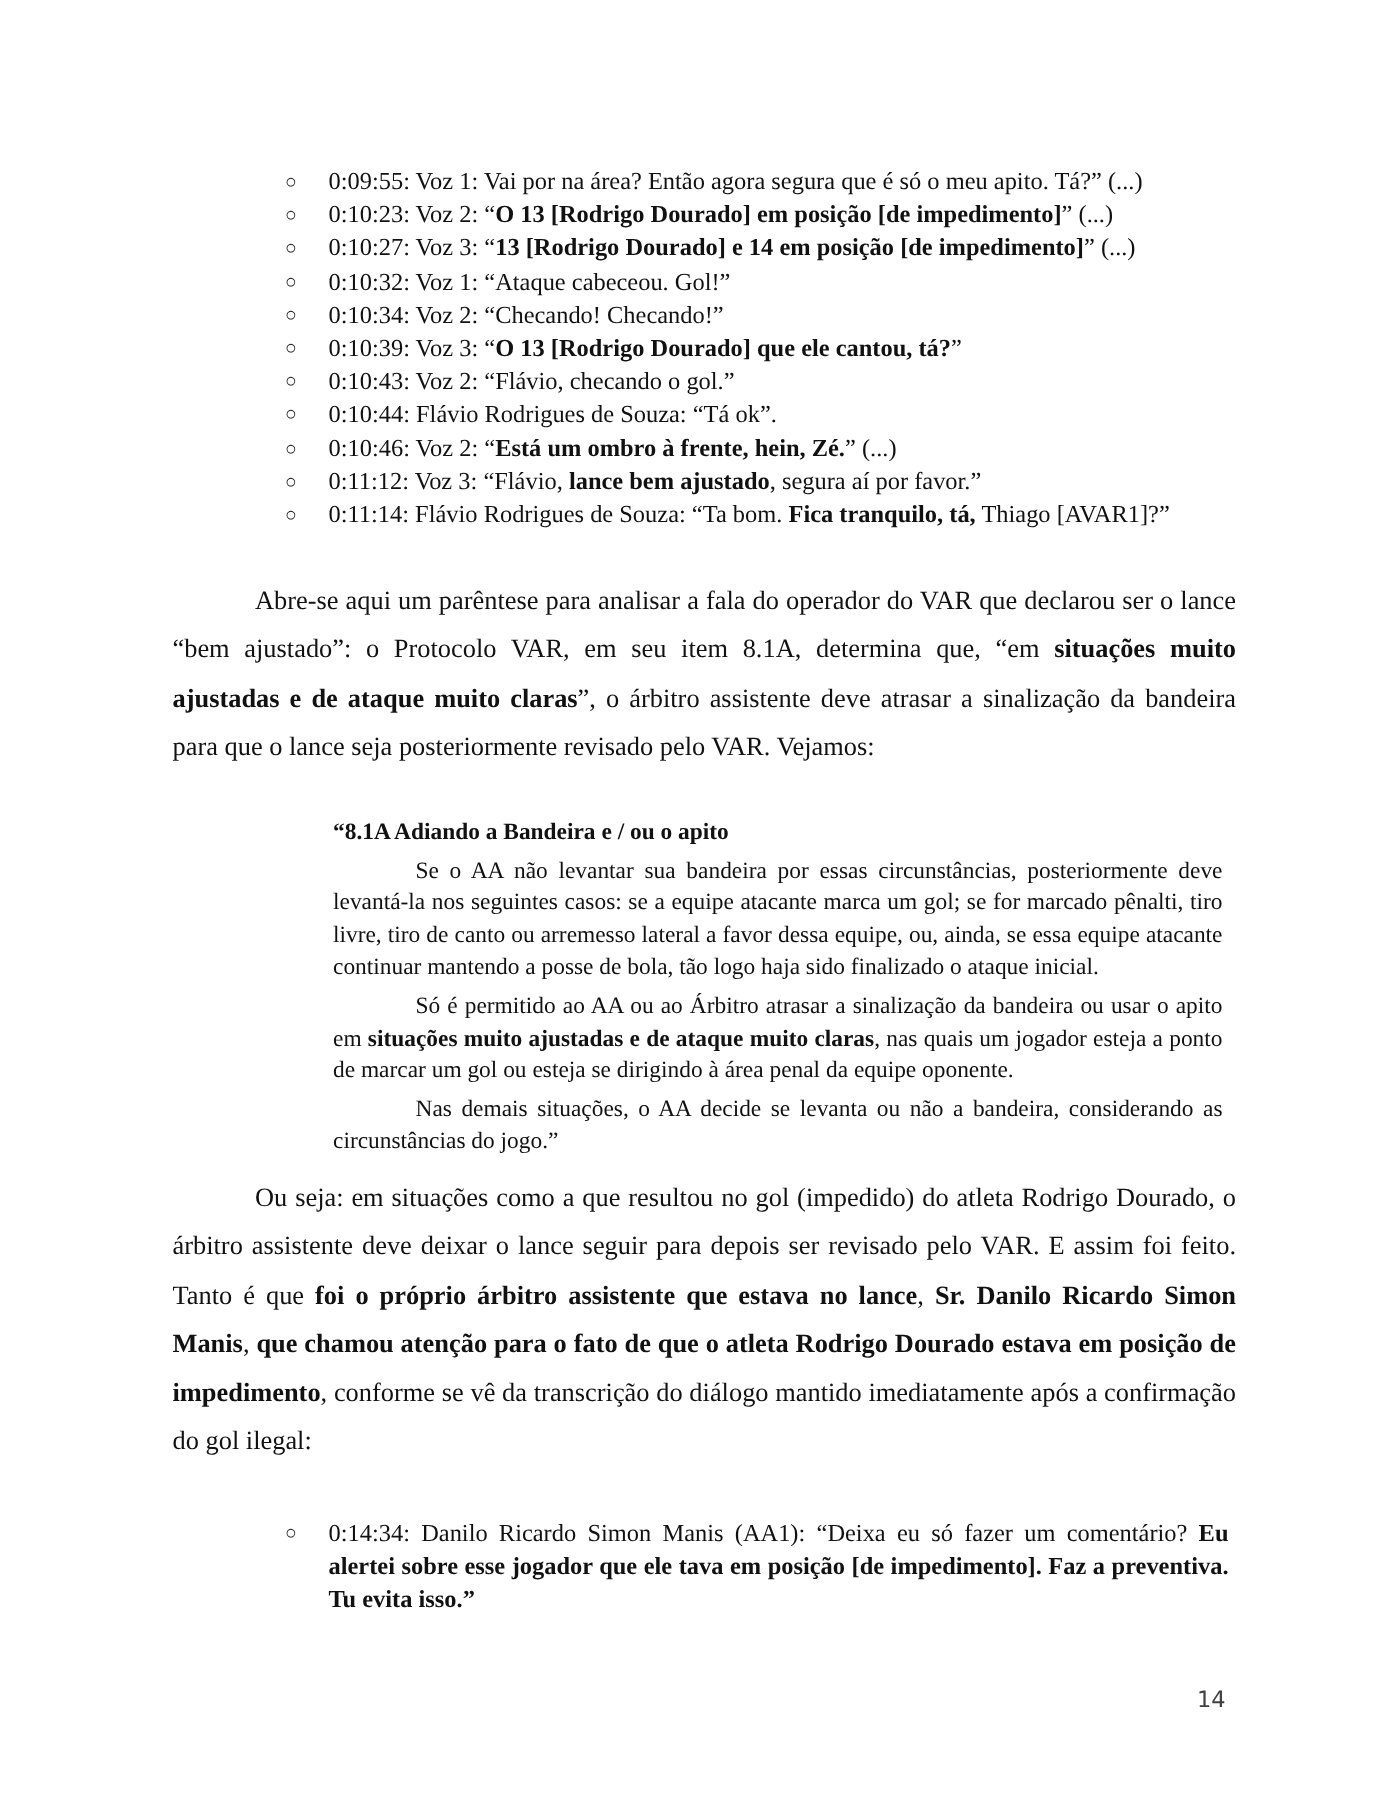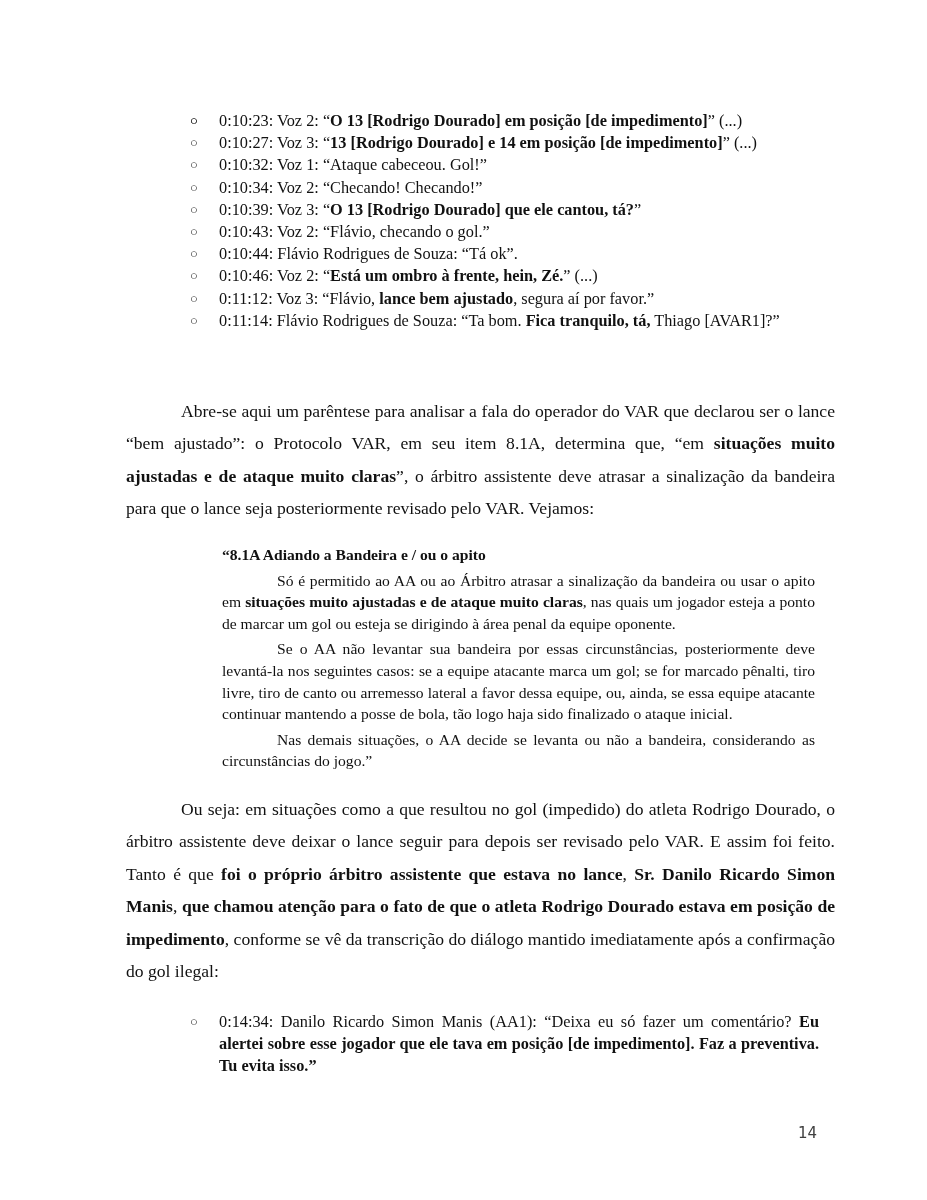--- a/index.html
+++ b/index.html
@@ -5,21 +5,21 @@
     html, body { margin: 0; padding: 0; background: #ffffff; }
     body { width: 927px; height: 1200px; position: relative; overflow: hidden;
       font-family: "Liberation Serif", "DejaVu Serif", serif; color: #111; }
     .page { position: absolute; left: 0; top: 0; width: 927px; height: 1200px; background: #fff; }
 
     .transcript { position: absolute; left: 190px; top: 110px; width: 640px; margin: 0; padding: 0; list-style: none; }
     .transcript li { position: relative; padding-left: 29px; font-size: 16.3px; line-height: 22.2px; white-space: nowrap; }
     .bullet { position: absolute; left: 0; top: 0; font-size: 13px; }
 
     .para { position: absolute; left: 110px; width: 709px; font-size: 17.6px; line-height: 32.4px;
-      text-align: justify; margin: 16px; text-indent: 55px; }
+      text-align: justify; margin: 5px; text-indent: 55px; }
     .para1 { top: 379px; }
     .para2 { top: 777px; }
 
     .quote { position: absolute; left: 218px; top: 540px; width: 601px; font-size: 15.6px; line-height: 21.6px; }
     .quote p { margin: 4px; text-align: justify; text-indent: 55px; }
     .quote .qtitle { text-indent: 0; font-weight: bold; }
 
     .final-item { position: absolute; left: 190px; top: 1011px; width: 629px; font-size: 16.3px; line-height: 22.2px; }
     .final-item .bullet { left: 0; top: 0; }
     .final-text { padding-left: 29px; text-align: justify; }
@@ -28,39 +28,39 @@
 
     b, .b { font-weight: bold; }
     .u { text-underline-offset: 2px; }
   </style>
 </head>
 <body>
 
 <div class="page">
 
   <ul class="transcript" id="transcript-list">
-      <li><span class="bullet">○</span></li>
+      <li><span class="bullet">○</span><span>0:09:55: Voz 1: Vai por na área? Então agora segura que é só o meu apito. Tá?” (...)</span></li>
       <li><span class="bullet">○</span><span>0:10:23: Voz 2: “</span><span class="b">O 13 [Rodrigo Dourado] em posição [de impedimento]</span><span>” (...)</span></li>
       <li><span class="bullet">○</span><span>0:10:27: Voz 3: “</span><span class="b">13 [Rodrigo Dourado] e 14 em posição [de impedimento]</span><span>” (...)</span></li>
       <li><span class="bullet">○</span><span>0:10:32: Voz 1: “Ataque cabeceou. Gol!”</span></li>
       <li><span class="bullet">○</span><span>0:10:34: Voz 2: “Checando! Checando!”</span></li>
       <li><span class="bullet">○</span><span>0:10:39: Voz 3: “</span><span class="b">O 13 [Rodrigo Dourado] que ele cantou, tá?</span><span>”</span></li>
       <li><span class="bullet">○</span><span>0:10:43: Voz 2: “Flávio, checando o gol.”</span></li>
       <li><span class="bullet">○</span><span>0:10:44: Flávio Rodrigues de Souza: “Tá ok”.</span></li>
       <li><span class="bullet">○</span><span>0:10:46: Voz 2: “</span><span class="b">Está um ombro à frente, hein, Zé.</span><span>” (...)</span></li>
       <li><span class="bullet">○</span><span>0:11:12: Voz 3: “Flávio, </span><span class="b">lance </span><span class="b u">bem</span><span class="b"> ajustado</span><span>, segura aí por favor.”</span></li>
       <li><span class="bullet">○</span><span>0:11:14: Flávio Rodrigues de Souza: “Ta bom. </span><span class="b">Fica tranquilo, tá,</span><span> Thiago [AVAR1]?”</span></li>
     </ul>
 
   <p class="para para1"><span>Abre-se aqui um parêntese para analisar a fala do operador do VAR que declarou ser o lance “bem ajustado”: o Protocolo VAR, em seu item 8.1A, determina que, “em </span><span class="b">situações muito ajustadas e de ataque muito claras</span><span>”, o árbitro assistente deve atrasar a sinalização da bandeira para que o lance seja posteriormente revisado pelo VAR. Vejamos:</span></p>
 
   <div class="quote">
     <p class="qtitle"><span>“</span><span>8.1A Adiando a Bandeira e / ou o apito</span></p>
+    <p><span>Se o AA não levantar sua bandeira por essas circunstâncias, posteriormente deve levantá-la nos seguintes casos: se a equipe atacante marca um gol; se for marcado pênalti, tiro livre, tiro de canto ou arremesso lateral a favor dessa equipe, ou, ainda, se essa equipe atacante continuar mantendo a posse de bola, tão logo haja sido finalizado o ataque inicial.</span></p>
     <p><span>Só é permitido ao AA ou ao Árbitro atrasar a sinalização da bandeira ou usar o apito em </span><span class="b">situações muito ajustadas e de ataque muito claras</span><span>, nas quais um jogador esteja a ponto de marcar um gol ou esteja se dirigindo à área penal da equipe oponente.</span></p>
-    <p><span>Se o AA não levantar sua bandeira por essas circunstâncias, posteriormente deve levantá-la nos seguintes casos: se a equipe atacante marca um gol; se for marcado pênalti, tiro livre, tiro de canto ou arremesso lateral a favor dessa equipe, ou, ainda, se essa equipe atacante continuar mantendo a posse de bola, tão logo haja sido finalizado o ataque inicial.</span></p>
     <p><span>Nas demais situações, o AA decide se levanta ou não a bandeira, considerando as circunstâncias do jogo.”</span></p>
   </div>
 
   <p class="para para2"><span>Ou seja: em situações como a que resultou no gol (impedido) do atleta Rodrigo Dourado, o árbitro assistente deve deixar o lance seguir para depois ser revisado pelo VAR.  E assim foi feito.  Tanto é que </span><span class="b u">foi o próprio árbitro assistente que estava no lance</span><span>, </span><span class="b u">Sr. Danilo Ricardo Simon Manis</span><span>, </span><span class="b u">que chamou atenção para o fato de que o atleta Rodrigo Dourado estava em posição de impedimento</span><span>, conforme se vê da transcrição do diálogo mantido imediatamente após a confirmação do gol ilegal:</span></p>
 
   <div class="final-item">
     <span class="bullet">○</span>
     <div class="final-text"><span>0:14:34: Danilo Ricardo Simon Manis (AA1): “Deixa eu só fazer um comentário?  </span><span class="b">Eu alertei sobre esse jogador que ele tava em posição [de impedimento].  Faz a preventiva.  Tu evita isso.”</span></div>
   </div>
 

